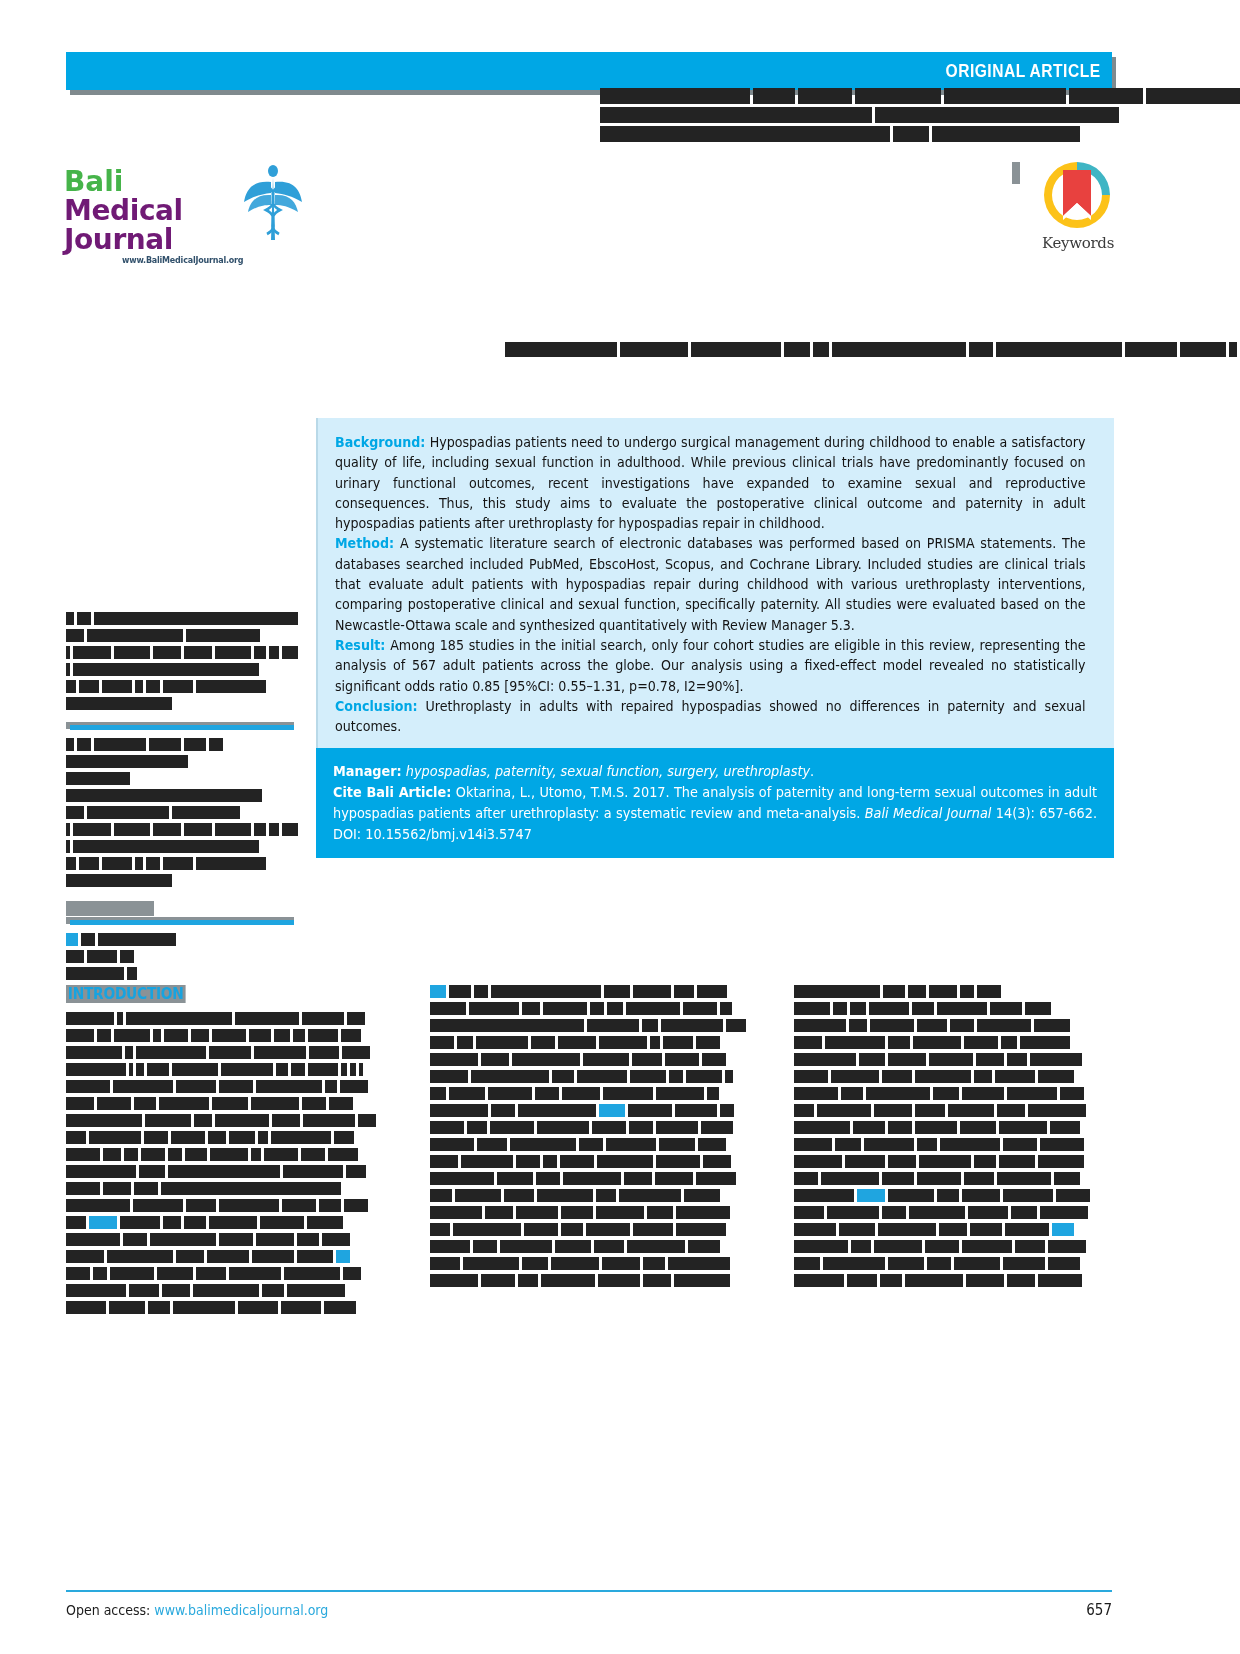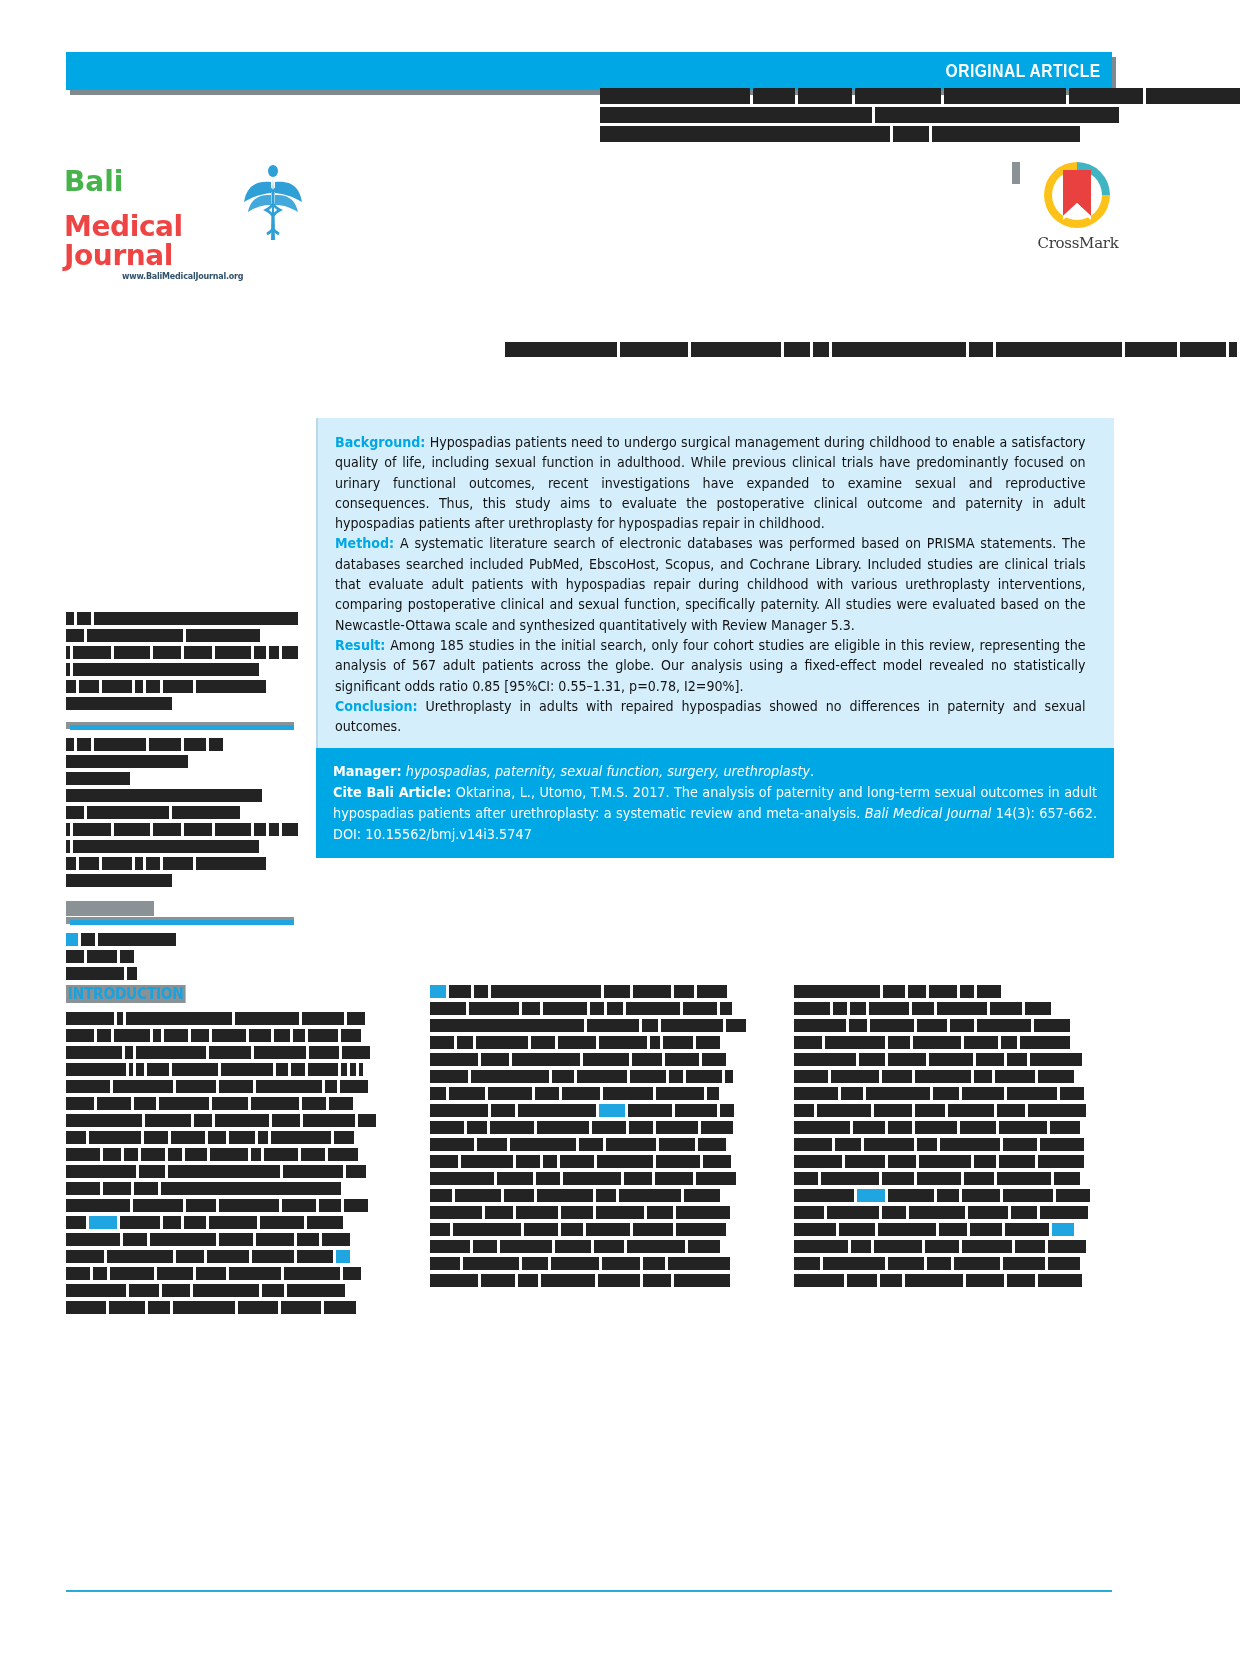--- a/index.html
+++ b/index.html
@@ -48,21 +48,21 @@
   .hdr-redact .rline > span { height: 16px; }
 
   
   .logo { position: absolute; left: 64px; top: 168px; width: 200px; height: 80px; }
   .logo-bali {
     font-family: "DejaVu Sans", sans-serif; font-weight: bold;
     font-size: 28px; color: #46b44a; line-height: 1;
   }
   .logo-mj {
     font-family: "DejaVu Sans", sans-serif; font-weight: bold;
-    font-size: 28px; color: #ef4444; line-height: 1.05; letter-spacing: -.4px; margin-top: 16px;
+    font-size: 28px; color: #701a75; line-height: 1.05; letter-spacing: -.4px;
   }
   .logo-url {
     font-family: "DejaVu Sans", sans-serif; font-weight: bold;
     font-size: 8px; color: #31506b; margin-top: 1px; letter-spacing: -.2px;
     padding-left: 58px;
   }
   .caduceus { position: absolute; left: 178px; top: -6px; width: 62px; height: 86px; }
 
   
   .title-block {
@@ -210,21 +210,21 @@
 
 
   <div class="crossmark">
     <svg class="cm-ring" viewBox="0 0 74 74">
       <path d="M37 4 A33 33 0 0 1 70 37 L62 37 A25 25 0 0 0 37 12 Z" fill="#3fb5c4"></path>
       <path d="M70 37 A33 33 0 0 1 37 70 A33 33 0 0 1 4 37 L12 37 A25 25 0 0 0 37 62 A25 25 0 0 0 62 37 Z" fill="#fcc219"></path>
       <path d="M4 37 A33 33 0 0 1 37 4 L37 12 A25 25 0 0 0 12 37 Z" fill="#fcc219"></path>
       <path d="M23 12 L51 12 L51 58 L37 45 L23 58 Z" fill="#e8413f"></path>
       <path d="M37 45 L51 58 L51 62 L37 50 L23 62 L23 58 Z" fill="#ffffff"></path>
     </svg>
-    <div class="cm-label">CrossMark</div>
+    <div class="cm-label">Keywords</div>
   </div>
   <div class="cm-tick" style="left:1012px; top:162px;"></div>
 
   <div class="authors-redact redact-lines">
       <span class="rline"><span class="rd" style="width: 112px; height: 15px;"></span><span class="rd" style="width: 68px; height: 15px;"></span><span class="rd" style="width: 90px; height: 15px;"></span><span class="rd" style="width: 26px; height: 15px;"></span><span class="rd" style="width: 16px; height: 15px;"></span><span class="rd" style="width: 134px; height: 15px;"></span><span class="rd" style="width: 24px; height: 15px;"></span><span class="rd" style="width: 126px; height: 15px;"></span><span class="rd" style="width: 52px; height: 15px;"></span><span class="rd" style="width: 46px; height: 15px;"></span><span class="rd" style="width: 8px; height: 15px;"></span></span>
     </div>
 
   <div class="sidebar">
 
     <div class="aff-block redact-lines">
@@ -365,15 +365,22 @@
           <span class="rline"><span class="rd" style="width: 42px; height: 13px;"></span><span class="rd" style="width: 36px; height: 13px;"></span><span class="rd" style="width: 58px; height: 13px;"></span><span class="rd" style="width: 28px; height: 13px;"></span><span class="rd" style="width: 32px; height: 13px;"></span><span class="rd" style="width: 44px; height: 13px;"></span><span class="rd-blue" style="width: 22px; height: 13px;"></span></span>
           <span class="rline"><span class="rd" style="width: 54px; height: 13px;"></span><span class="rd" style="width: 20px; height: 13px;"></span><span class="rd" style="width: 48px; height: 13px;"></span><span class="rd" style="width: 34px; height: 13px;"></span><span class="rd" style="width: 50px; height: 13px;"></span><span class="rd" style="width: 30px; height: 13px;"></span><span class="rd" style="width: 38px; height: 13px;"></span></span>
           <span class="rline"><span class="rd" style="width: 26px; height: 13px;"></span><span class="rd" style="width: 62px; height: 13px;"></span><span class="rd" style="width: 36px; height: 13px;"></span><span class="rd" style="width: 24px; height: 13px;"></span><span class="rd" style="width: 46px; height: 13px;"></span><span class="rd" style="width: 42px; height: 13px;"></span><span class="rd" style="width: 32px; height: 13px;"></span></span>
           <span class="rline"><span class="rd" style="width: 50px; height: 13px;"></span><span class="rd" style="width: 30px; height: 13px;"></span><span class="rd" style="width: 22px; height: 13px;"></span><span class="rd" style="width: 58px; height: 13px;"></span><span class="rd" style="width: 38px; height: 13px;"></span><span class="rd" style="width: 28px; height: 13px;"></span><span class="rd" style="width: 44px; height: 13px;"></span></span>
         </div>
     </div>
   </div>
 
   <div class="footer">
     <div class="footer-rule"></div>
+    <div class="footer-row">
+      <div class="footer-left">
+        <span>Open access:</span>
+        <span class="footer-link">www.balimedicaljournal.org</span>
+      </div>
+      <div class="footer-page">657</div>
+    </div>
   </div>
 
 </div>
 
 </body></html>

